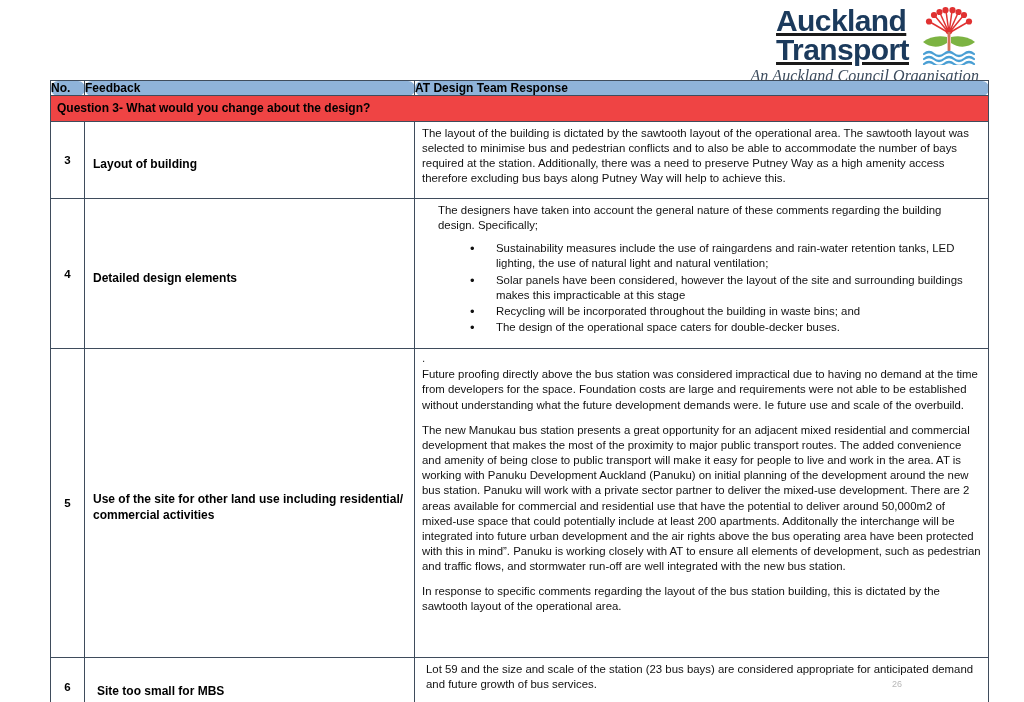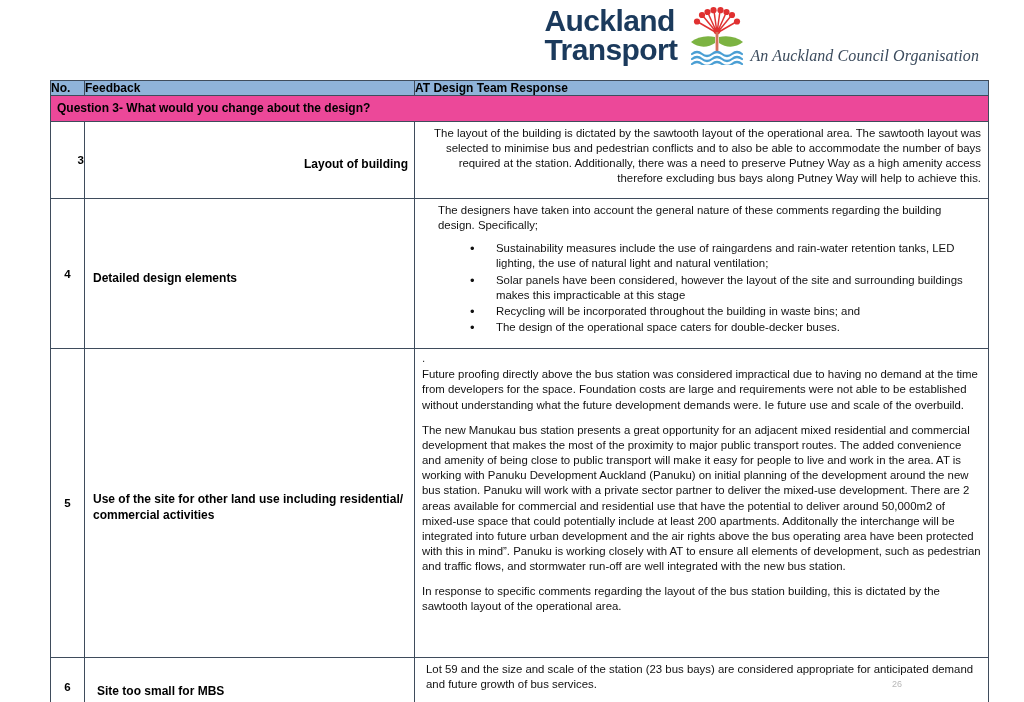--- a/index.html
+++ b/index.html
@@ -22,21 +22,23 @@
     top: 0;
     left: 0;
     width: 1024px;
     height: 80px;
   }
   .logo-block {
     position: absolute;
     right: 42px;
     top: 6px;
     display: flex;
+    flex-direction: column;
     align-items: flex-end;
+    text-decoration: underline;
   }
   .logo-main {
     display: flex;
     flex-direction: row;
     align-items: flex-start;
   }
   .logo-words {
     display: flex;
     flex-direction: column;
     line-height: 0.96;
@@ -85,23 +87,24 @@
   .col-resp  { width: 574px; }
 
   thead th {
     background: #8fb3d9;
     font-size: 12px;
     font-weight: bold;
     text-align: left;
     color: #000000;
     padding: 5px 6px 6px 6px;
     vertical-align: middle;
+    border-radius: 7px;
   }
   .question-row td {
-    background: #ec4899;
+    background: #ef4444;
     font-size: 12px;
     font-weight: bold;
     color: #000000;
     padding: 5px 6px 6px 6px;
   }
 
   td.cell-no {
     font-size: 11.5px;
     font-weight: bold;
     text-align: center;
@@ -154,21 +157,21 @@
   ul.resp-bullets li::before {
     content: "\2022";
     position: absolute;
     left: 0;
     top: -1px;
     font-size: 13px;
     color: #111;
   }
 
   
-  tr.r3 td { height: 56px; text-align: right; }
+  tr.r3 td { height: 56px; }
   tr.r4 td { height: 112px; }
   tr.r5 td { height: 288px; }
   tr.r6 td { height: 38px; margin-top: 14px; }
   tr.r7 td { height: 40px; }
 
   
   .page-number {
     position: absolute;
     left: 892px;
     top: 679px;

